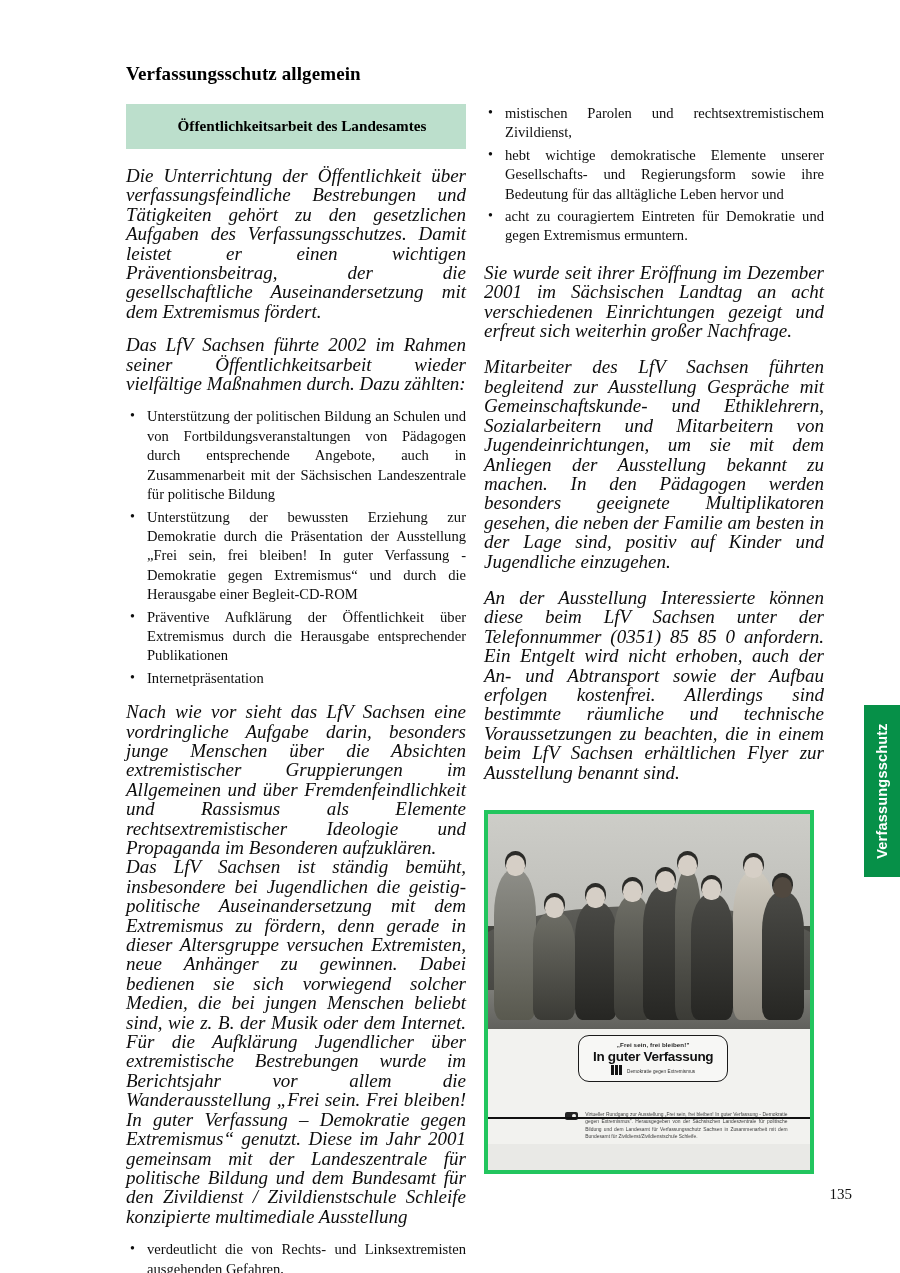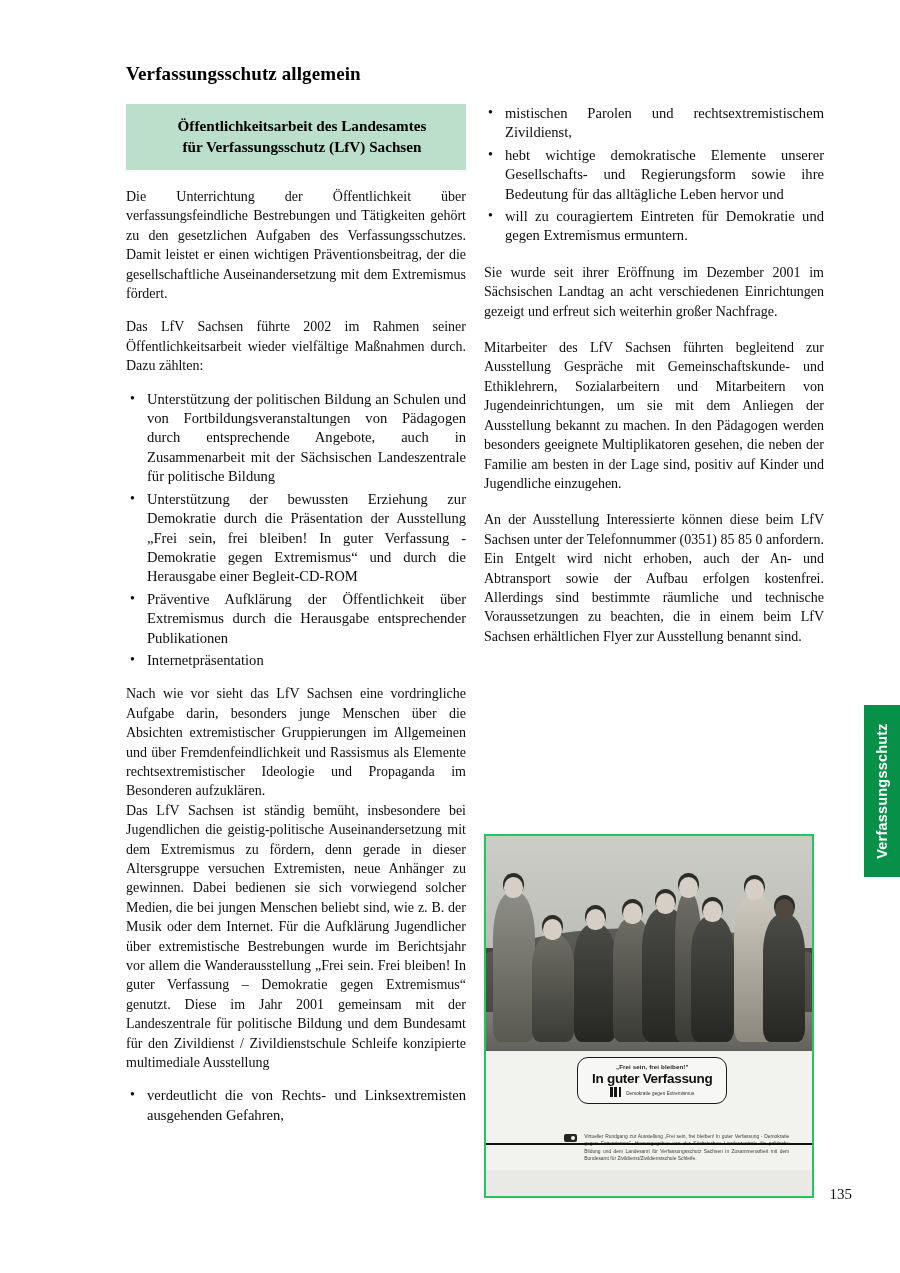--- a/index.html
+++ b/index.html
@@ -54,25 +54,26 @@
     font-size: 15.2px;
     line-height: 21px;
     color: #000;
     text-align: center;
     white-space: nowrap;
   }
 
   
   p.body {
     margin: 0 0 14px 0;
-    font-size: 14px;
+    font-size: 19px;
     line-height: 19.4px;
     text-align: justify;
     text-justify: inter-word;
     hyphens: manual;
+    font-style: italic;
   }
   p.body.tight { margin-bottom: 0; }
 
   ul.bullets {
     margin: 0 0 14px 0;
     padding: 0;
     list-style: none;
   }
   ul.bullets.tight { margin-bottom: 0; }
   ul.bullets li {
@@ -112,25 +113,25 @@
     font-family: "Liberation Sans", "DejaVu Sans", sans-serif;
     font-weight: bold;
     font-size: 14.5px;
     letter-spacing: .2px;
   }
 
   
   .figure {
     position: absolute;
     left: 484px;
-    top: 834px;
+    top: 810px;
     width: 330px;
     height: 364px;
     background: #e9e9e6;
-    border: 2px solid #22c55e;
+    border: 4px solid #22c55e;
     box-sizing: border-box;
     overflow: hidden;
   }
   .photo {
     position: relative;
     width: 100%;
     height: 220px;
     background:
       radial-gradient(ellipse 130% 70% at 50% 118%, #cfcfcb 0%, #b5b5b0 42%, #6e6e6a 70%, #44443f 100%),
       linear-gradient(#d6d6d2, #b9b9b4);
@@ -293,21 +294,20 @@
 <body>
 
 <div class="page">
 
   <h1 class="page-title">Verfassungsschutz allgemein</h1>
 
   <div class="col col-left">
 
     <div class="callout">
       <div class="callout-line">Öffentlichkeitsarbeit des Landesamtes</div>
-      <div class="callout-line">für Verfassungsschutz (LfV) Sachsen</div>
     </div>
 
     <p class="body">Die Unterrichtung der Öffentlichkeit über verfassungsfeindliche Bestrebungen und Tätigkeiten gehört zu den gesetzlichen Aufgaben des Verfassungsschutzes. Damit leistet er einen wichtigen Präventionsbeitrag, der die gesellschaftliche Auseinandersetzung mit dem Extremismus fördert.</p>
     <p class="body">Das LfV Sachsen führte 2002 im Rahmen seiner Öffentlichkeitsarbeit wieder vielfältige Maßnahmen durch. Dazu zählten:</p>
 
     <ul class="bullets">
       <li>Unterstützung der politischen Bildung an Schulen und von Fortbildungsveranstaltungen von Pädagogen durch entsprechende Angebote, auch in Zusammenarbeit mit der Sächsischen Landeszentrale für politische Bildung</li>
       <li>Unterstützung der bewussten Erziehung zur Demokratie durch die Präsentation der Ausstellung „Frei sein, frei bleiben! In guter Verfassung - Demokratie gegen Extremismus“ und durch die Herausgabe einer Begleit-CD-ROM</li>
       <li>Präventive Aufklärung der Öffentlichkeit über Extremismus durch die Herausgabe entsprechender Publikationen</li>
       <li>Internetpräsentation</li>
@@ -319,21 +319,21 @@
     <ul class="bullets tight">
       <li>verdeutlicht die von Rechts- und Linksextremisten ausgehenden Gefahren,</li>
     </ul>
   </div>
 
   <div class="col col-right">
 
     <ul class="bullets">
       <li style="list-style:none;padding-left:21px;">mistischen Parolen und rechtsextremistischem Zivildienst,</li>
       <li>hebt wichtige demokratische Elemente unserer Gesellschafts- und Regierungsform sowie ihre Bedeutung für das alltägliche Leben hervor und</li>
-      <li>will zu couragiertem Eintreten für Demokratie und gegen Extremismus ermuntern.</li>
+      <li>acht zu couragiertem Eintreten für Demokratie und gegen Extremismus ermuntern.</li>
     </ul>
 
     <p class="body" style="margin-top:17px;">Sie wurde seit ihrer Eröffnung im Dezember 2001 im Sächsischen Landtag an acht verschiedenen Einrichtungen gezeigt und erfreut sich weiterhin großer Nachfrage.</p>
     <p class="body" style="margin-top:17px;">Mitarbeiter des LfV Sachsen führten begleitend zur Ausstellung Gespräche mit Gemeinschaftskunde- und Ethiklehrern, Sozialarbeitern und Mitarbeitern von Jugendeinrichtungen, um sie mit dem Anliegen der Ausstellung bekannt zu machen. In den Pädagogen werden besonders geeignete Multiplikatoren gesehen, die neben der Familie am besten in der Lage sind, positiv auf Kinder und Jugendliche einzugehen.</p>
     <p class="body" style="margin-top:17px;">An der Ausstellung Interessierte können diese beim LfV Sachsen unter der Telefonnummer (0351) 85 85 0 anfordern. Ein Entgelt wird nicht erhoben, auch der An- und Abtransport sowie der Aufbau erfolgen kostenfrei. Allerdings sind bestimmte räumliche und technische Voraussetzungen zu beachten, die in einem beim LfV Sachsen erhältlichen Flyer zur Ausstellung benannt sind.</p>
   </div>
 
   <div class="side-tab">
     <span>Verfassungsschutz</span>
   </div>

